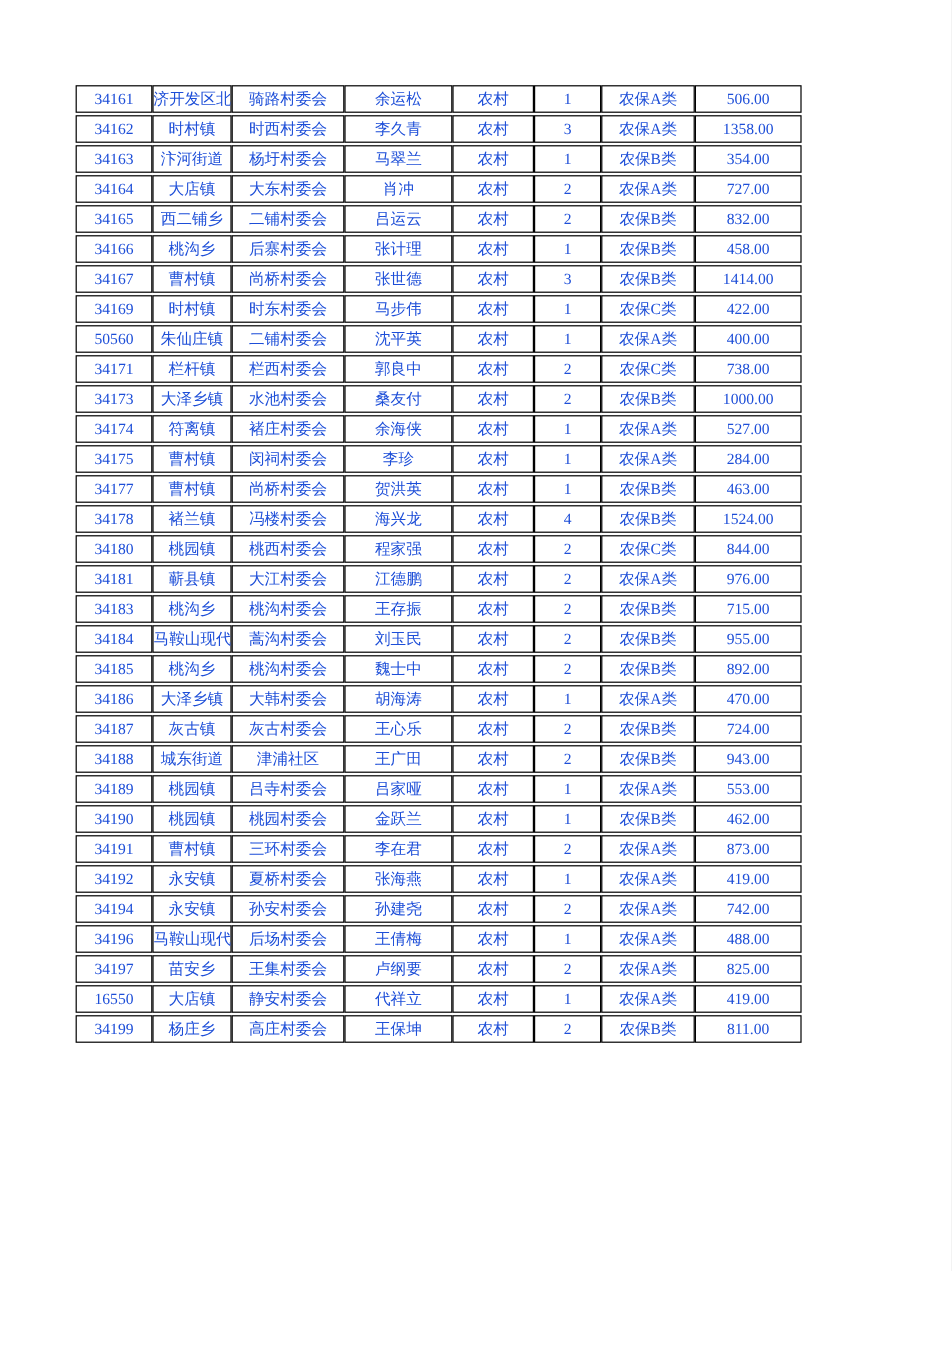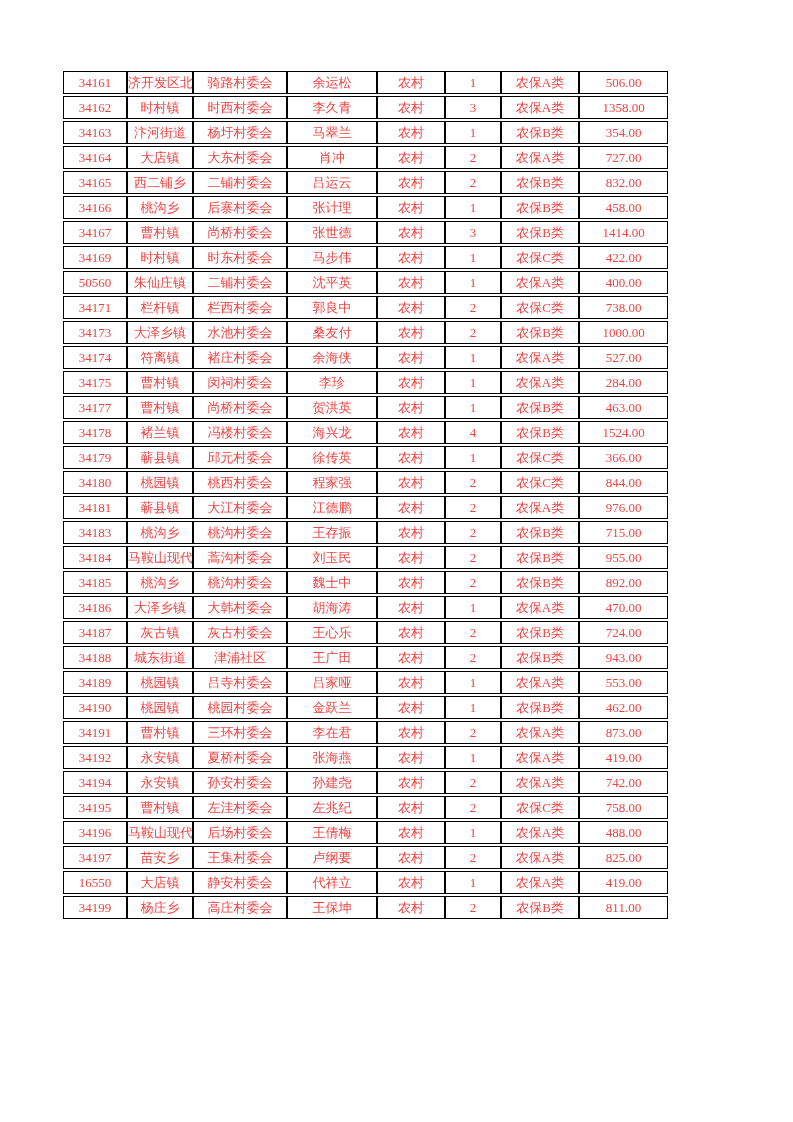--- a/index.html
+++ b/index.html
@@ -4,21 +4,21 @@
 <style>
   html, body { margin: 0; padding: 0; background: #e8e8e8; }
   .page {
     position: relative;
     width: 793px;
     height: 1122px;
     background: #ffffff;
     margin: 0 auto;
     overflow: hidden;
     font-family: "Liberation Serif", "DejaVu Serif", serif;
-    color: #ef4444;
+    color: #1d4ed8;
   }
   table.records {
     position: absolute;
     left: 63px;
     top: 69px;
     width: 605px;
     table-layout: fixed;
     border-collapse: separate;
     border-spacing: 0 2px;
     font-size: 13px;
@@ -204,30 +204,20 @@
           <td>34178</td>
           <td>褚兰镇</td>
           <td>冯楼村委会</td>
           <td>海兴龙</td>
           <td>农村</td>
           <td>4</td>
           <td>农保B类</td>
           <td>1524.00</td>
         </tr>
         <tr>
-          <td>34179</td>
-          <td>蕲县镇</td>
-          <td>邱元村委会</td>
-          <td>徐传英</td>
-          <td>农村</td>
-          <td>1</td>
-          <td>农保C类</td>
-          <td>366.00</td>
-        </tr>
-        <tr>
           <td>34180</td>
           <td>桃园镇</td>
           <td>桃西村委会</td>
           <td>程家强</td>
           <td>农村</td>
           <td>2</td>
           <td>农保C类</td>
           <td>844.00</td>
         </tr>
         <tr>
@@ -342,30 +332,20 @@
         </tr>
         <tr>
           <td>34194</td>
           <td>永安镇</td>
           <td>孙安村委会</td>
           <td>孙建尧</td>
           <td>农村</td>
           <td>2</td>
           <td>农保A类</td>
           <td>742.00</td>
-        </tr>
-        <tr>
-          <td>34195</td>
-          <td>曹村镇</td>
-          <td>左洼村委会</td>
-          <td>左兆纪</td>
-          <td>农村</td>
-          <td>2</td>
-          <td>农保C类</td>
-          <td>758.00</td>
         </tr>
         <tr>
           <td>34196</td>
           <td>马鞍山现代产业</td>
           <td>后场村委会</td>
           <td>王倩梅</td>
           <td>农村</td>
           <td>1</td>
           <td>农保A类</td>
           <td>488.00</td>

